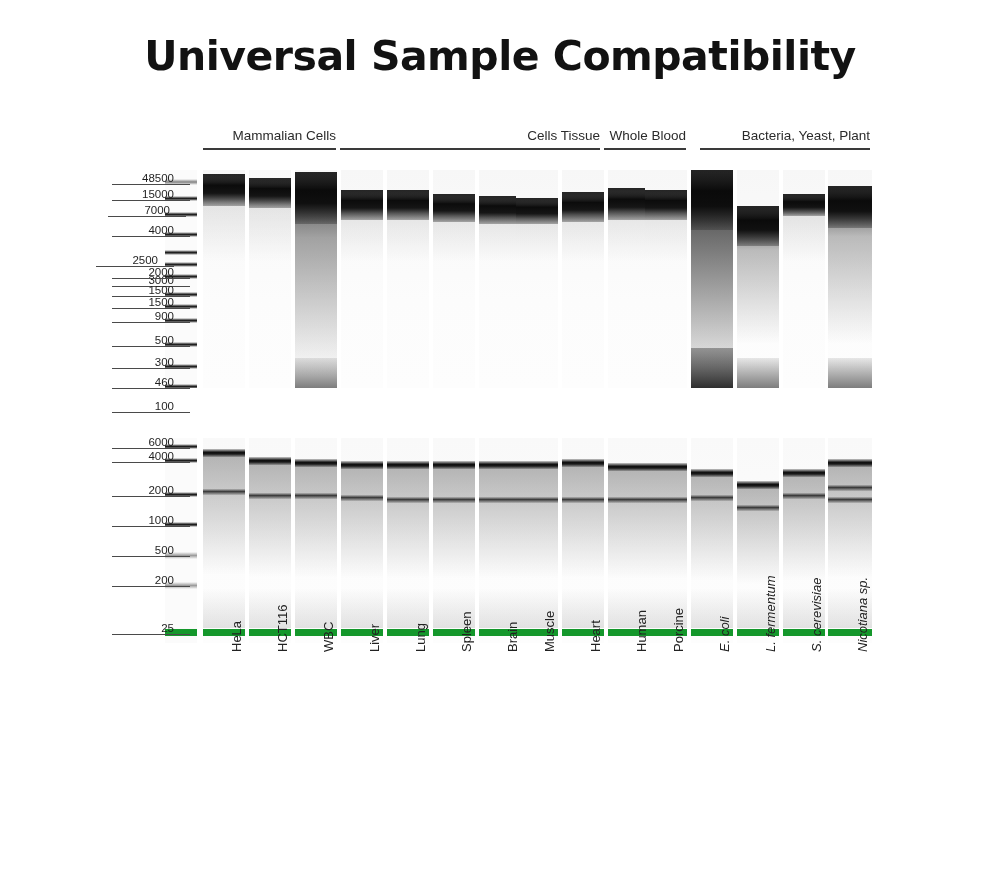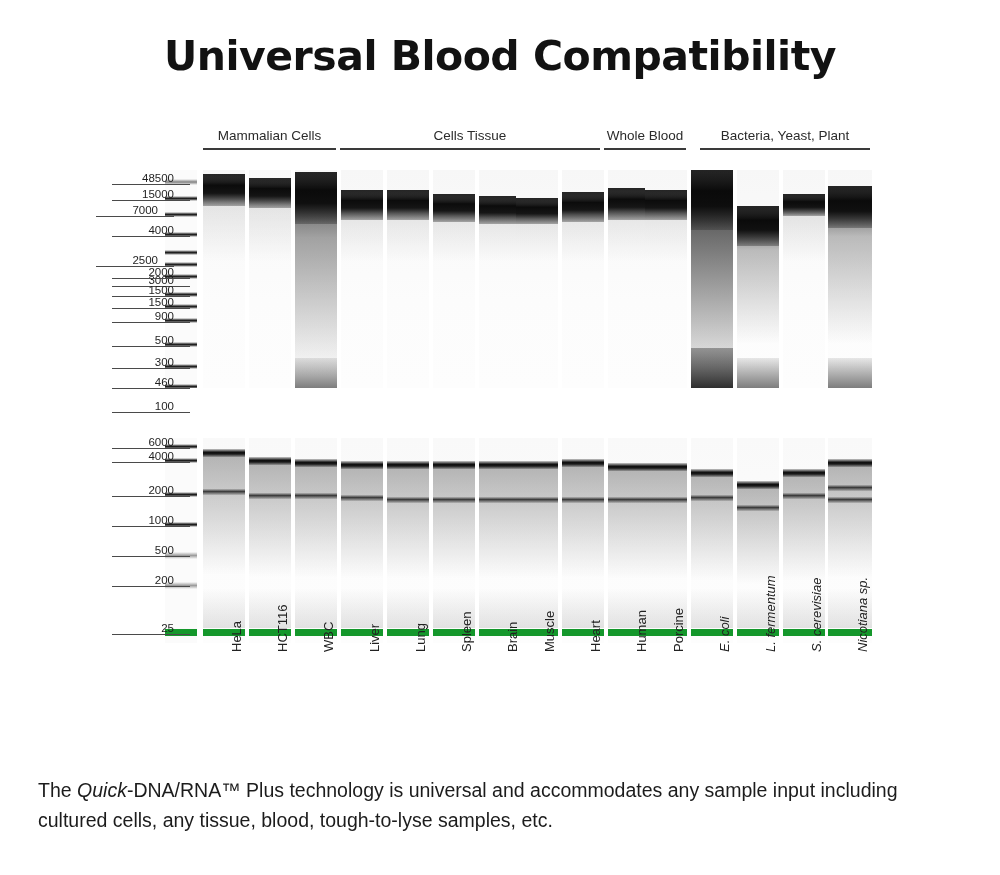--- a/index.html
+++ b/index.html
@@ -13,21 +13,21 @@
   
   .title{
     position:absolute;left:0;top:32px;width:1000px;text-align:center;
     font-size:41px;font-weight:bold;letter-spacing:-0.5px;color:#121212;
     font-family:"DejaVu Sans","Liberation Sans",sans-serif;
   }
 
   
   .group{position:absolute;text-align:center;}
   .group .glabel{
-    font-size:13.5px;color:#2b2b2b;line-height:15px;white-space:nowrap;
+    font-size:13.5px;color:#2b2b2b;line-height:15px;white-space:nowrap;text-align:right;
   }
   .group .grule{
     margin-top:5px;height:0;border-top:2px solid #3a3a3a;width:100%;
   }
 
   
   .gel{position:absolute;}
   .lane{
     position:absolute;top:0;height:100%;
     background:#ffffff;overflow:hidden;
@@ -58,21 +58,21 @@
     position:absolute;left:38px;top:775px;width:930px;
     font-size:19.5px;line-height:30px;color:#1c1c1c;
   }
   .caption i{font-style:italic;}
 </style>
 </head>
 <body>
 
 <div class="fig">
 
-  <div class="title">Universal Blood Compatibility</div>
+  <div class="title">Universal Sample Compatibility</div>
 
   <div id="groups-layer">
       <div class="group" style="left: 203px; top: 128px; width: 133px;">
         <div class="glabel">Mammalian Cells</div>
         <div class="grule"></div>
       </div>
       <div class="group" style="left: 340px; top: 128px; width: 260px;">
         <div class="glabel">Cells Tissue</div>
         <div class="grule"></div>
       </div>
@@ -183,21 +183,21 @@
           <div class="band" style="top: 188px; height: 30px; background: linear-gradient(rgba(40, 40, 40, 0.1), rgba(20, 20, 20, 0.55));"></div>
         </div>
         <div class="mk" style="left: 112px; width: 78px; top: 1px;">
           <span class="mknum">48500</span>
           <span class="mkline"></span>
         </div>
         <div class="mk" style="left: 112px; width: 78px; top: 17px;">
           <span class="mknum">15000</span>
           <span class="mkline"></span>
         </div>
-        <div class="mk" style="left: 96px; width: 78px; top: 33px; text-decoration: underline;">
+        <div class="mk" style="left: 108px; width: 78px; top: 33px; text-decoration: underline;">
           <span class="mknum">7000</span>
           <span class="mkline"></span>
         </div>
         <div class="mk" style="left: 112px; width: 78px; top: 53px;">
           <span class="mknum">4000</span>
           <span class="mkline"></span>
         </div>
         <div class="mk" style="left: 112px; width: 78px; top: 71px; margin-top: 32px;">
           <span class="mknum">3000</span>
           <span class="mkline"></span>
@@ -413,17 +413,14 @@
       <div class="slab" style="left: 543px; top: 652px;">Muscle</div>
       <div class="slab" style="left: 589px; top: 652px;">Heart</div>
       <div class="slab" style="left: 635px; top: 652px;">Human</div>
       <div class="slab" style="left: 672px; top: 652px;">Porcine</div>
       <div class="slab ital" style="left: 718px; top: 652px;">E. coli</div>
       <div class="slab ital" style="left: 764px; top: 652px;">L. fermentum</div>
       <div class="slab ital" style="left: 810px; top: 652px;">S. cerevisiae</div>
       <div class="slab ital" style="left: 856px; top: 652px;">Nicotiana sp.</div>
     </div>
 
-  <div class="caption">
-    <span>The </span><i>Quick</i><span>-DNA/RNA™ Plus technology is universal and accommodates any sample input including cultured cells, any tissue, blood, tough-to-lyse samples, etc.</span>
-  </div>
 
 </div>
 
 </body></html>

